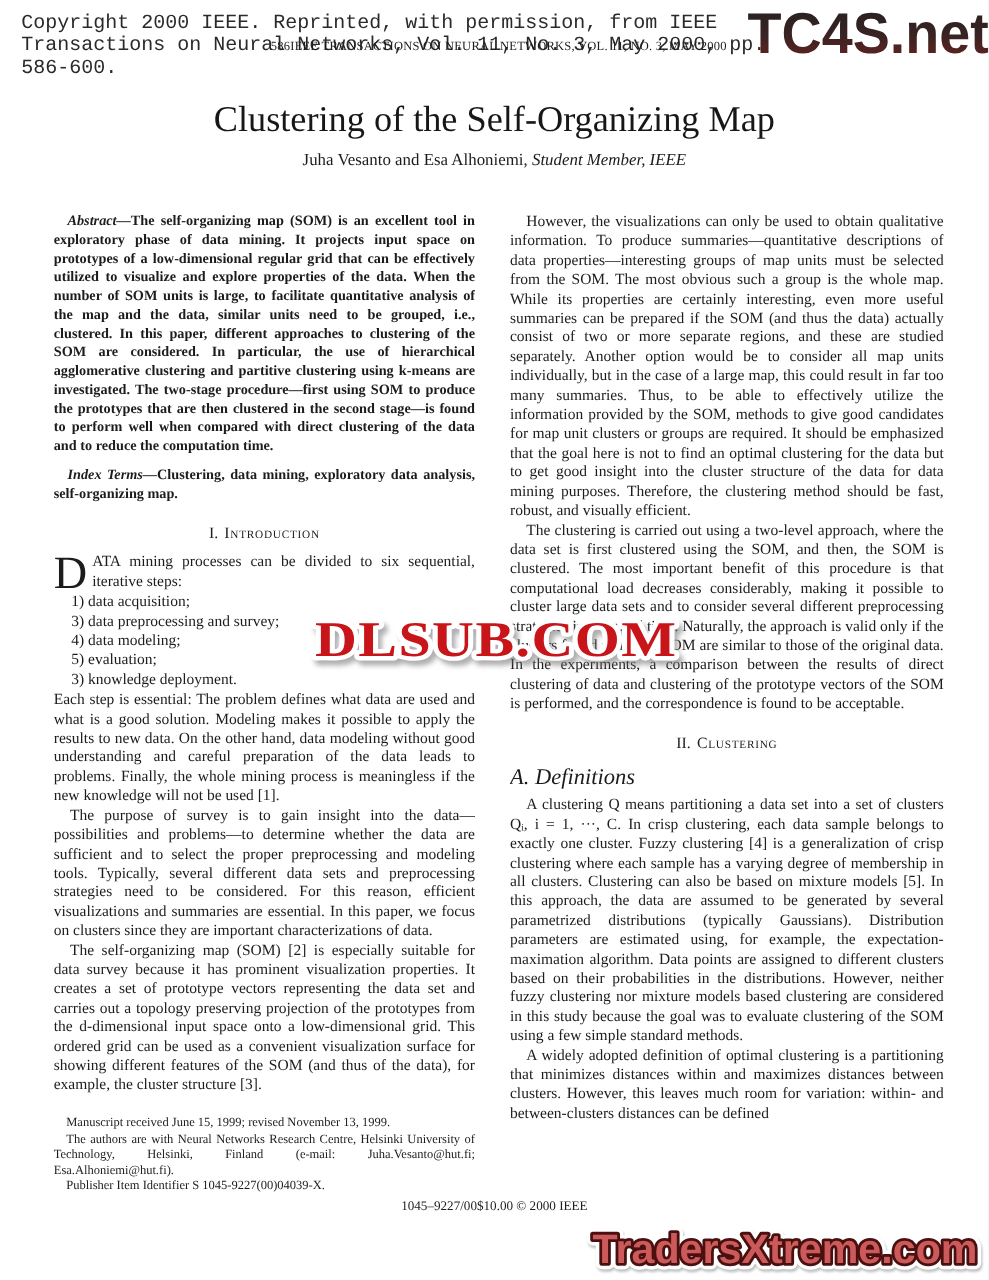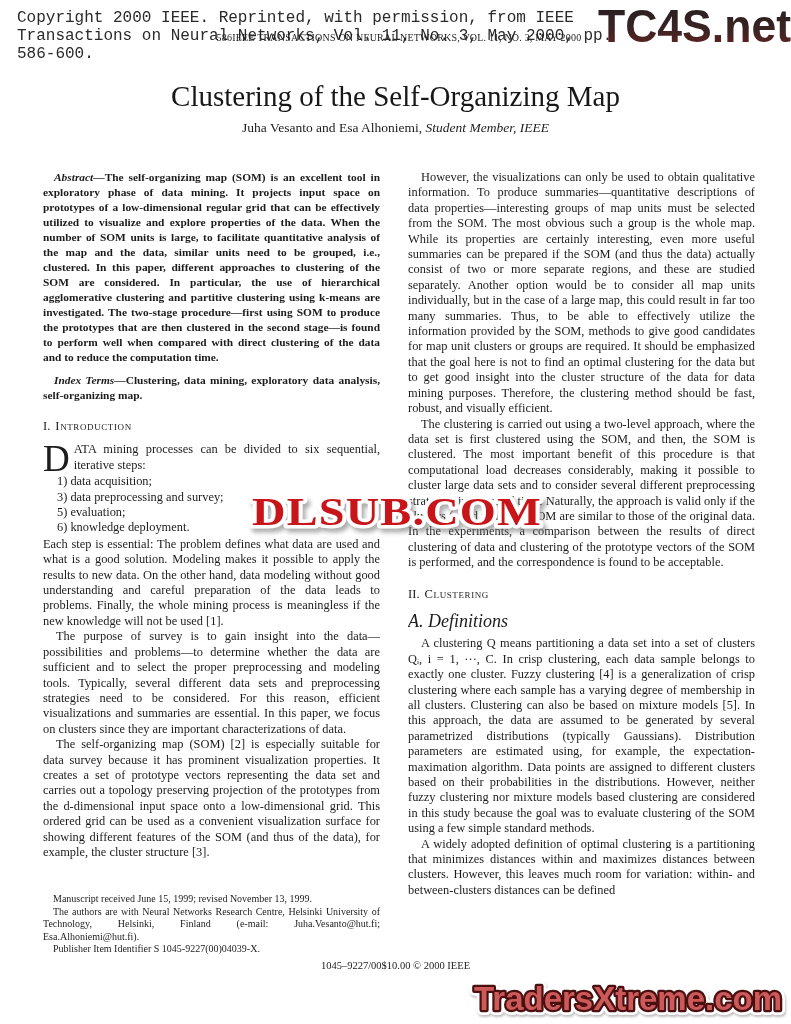--- a/index.html
+++ b/index.html
@@ -65,20 +65,21 @@
   .col-right { left: 408px; width: 347px; height: 790px; }
   .abstract, .index-terms {
     font-weight: bold;
     font-size: 11.4px;
     line-height: 15px;
     text-indent: 11px;
   }
   .abstract .lead, .index-terms .lead { font-style: italic; }
   .index-terms { margin-top: 8px; }
   .section-heading {
+    text-align: center;
     text-indent: 0;
     margin: 16px 0 8px 0;
     font-size: 12.6px;
   }
   .section-heading .sc { font-variant: small-caps; letter-spacing: 0.6px; margin-left: 5px; }
   .subsection-heading {
     font-style: italic;
     text-align: left;
     text-indent: 0;
     margin: 12px 0 7px 0;
@@ -167,22 +168,23 @@
       <span>I.</span><span class="sc">Introduction</span>
     </div>
 
     <p class="para noindent">
       <span class="dropcap">D</span><span>ATA mining processes can be divided to six sequential, iterative steps:</span>
     </p>
 
     <div class="steps">
       <div class="step">1) data acquisition;</div>
       <div class="step">3) data preprocessing and survey;</div>
+      <div class="step">4) data modeling;</div>
       <div class="step">5)  evaluation;</div>
-      <div class="step">6) knowledge deployment.</div>
+      <div class="step">3) knowledge deployment.</div>
     </div>
 
     <p class="para noindent">Each step is essential: The problem defines what data are used and what is a good solution. Modeling makes it possible to apply the results to new data. On the other hand, data modeling without good understanding and careful preparation of the data leads to problems. Finally, the whole mining process is meaningless if the new knowledge will not be used [1].</p>
     <p class="para">The purpose of survey is to gain insight into the data—possibilities and problems—to determine whether the data are sufficient and to select the proper preprocessing and modeling tools. Typically, several different data sets and preprocessing strategies need to be considered. For this reason, efficient visualizations and summaries are essential. In this paper, we focus on clusters since they are important characterizations of data.</p>
     <p class="para">The self-organizing map (SOM) [2] is especially suitable for data survey because it has prominent visualization properties. It creates a set of prototype vectors representing the data set and carries out a topology preserving projection of the prototypes from the d-dimensional input space onto a low-dimensional grid. This ordered grid can be used as a convenient visualization surface for showing different features of the SOM (and thus of the data), for example, the cluster structure [3].</p>
   </div>
 
   <div class="col col-right">
     <p class="para">However, the visualizations can only be used to obtain qualitative information. To produce summaries—quantitative descriptions of data properties—interesting groups of map units must be selected from the SOM. The most obvious such a group is the whole map. While its properties are certainly interesting, even more useful summaries can be prepared if the SOM (and thus the data) actually consist of two or more separate regions, and these are studied separately. Another option would be to consider all map units individually, but in the case of a large map, this could result in far too many summaries. Thus, to be able to effectively utilize the information provided by the SOM, methods to give good candidates for map unit clusters or groups are required. It should be emphasized that the goal here is not to find an optimal clustering for the data but to get good insight into the cluster structure of the data for data mining purposes. Therefore, the clustering method should be fast, robust, and visually efficient.</p>
     <p class="para">The clustering is carried out using a two-level approach, where the data set is first clustered using the SOM, and then, the SOM is clustered. The most important benefit of this procedure is that computational load decreases considerably, making it possible to cluster large data sets and to consider several different preprocessing strategies in a limited time. Naturally, the approach is valid only if the clusters found using the SOM are similar to those of the original data. In the experiments, a comparison between the results of direct clustering of data and clustering of the prototype vectors of the SOM is performed, and the correspondence is found to be acceptable.</p>

